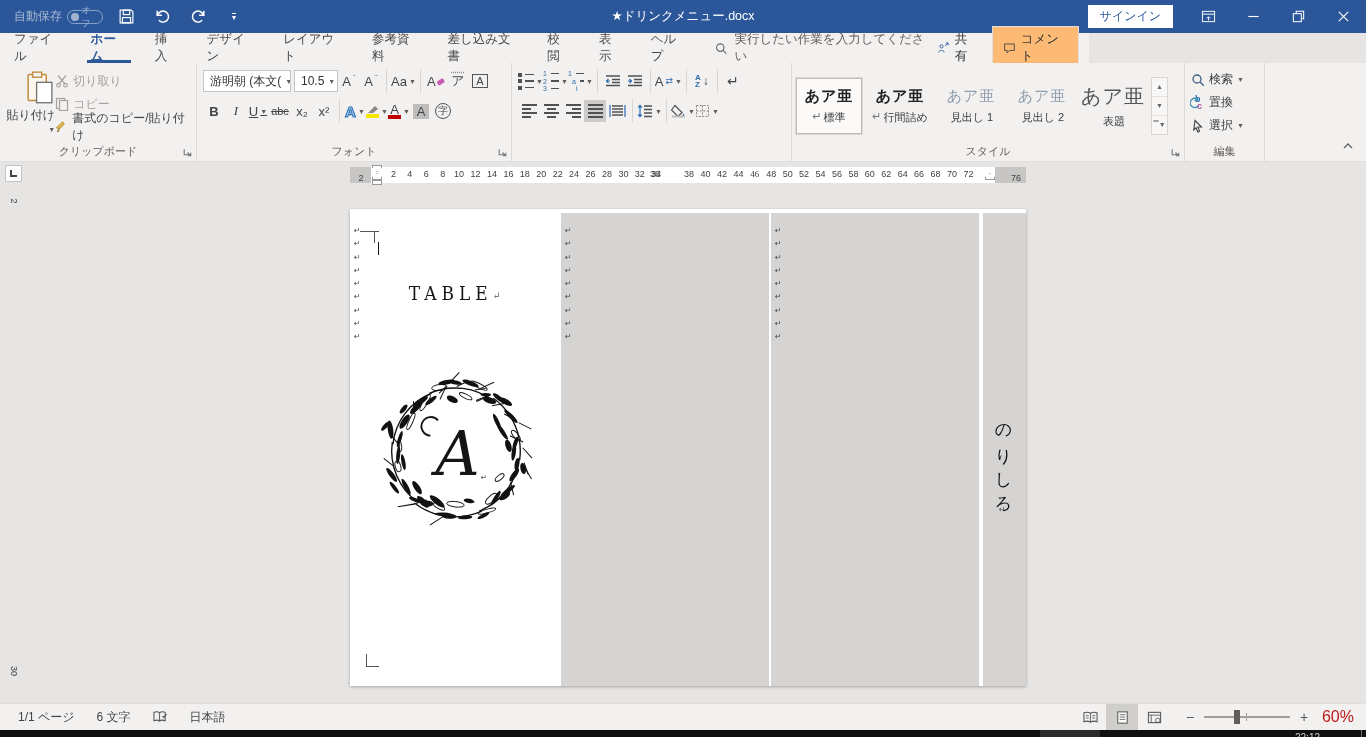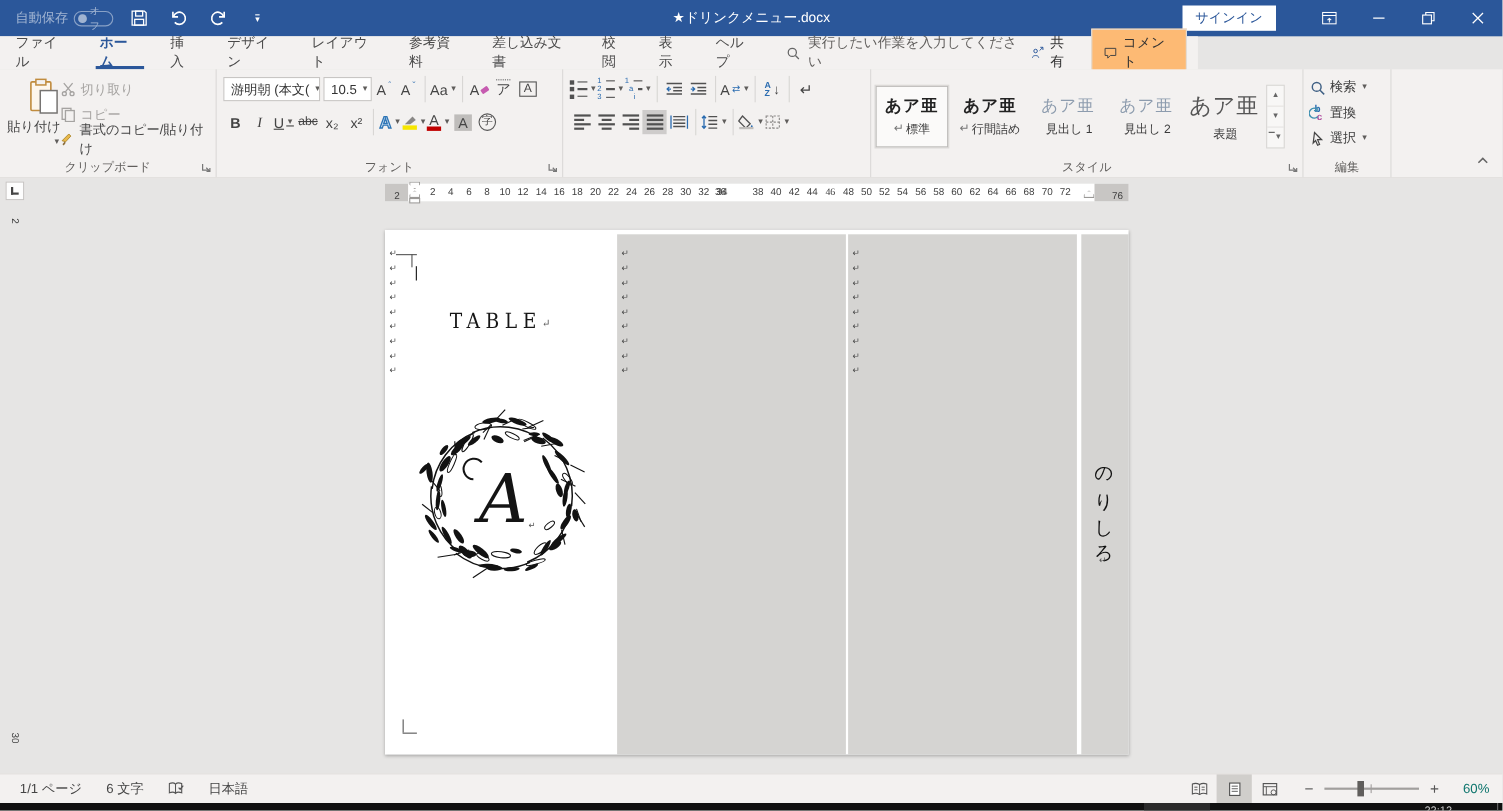--- a/index.html
+++ b/index.html
@@ -10,21 +10,21 @@
   .titlebar { position:absolute; left:0; top:0; width:1366px; height:33px; background:#2b579a; color:#fff; display:flex; align-items:center; }
   .tb-left { display:flex; align-items:center; gap:10px; padding-left:14px; }
   .autosave { display:flex; align-items:center; gap:5px; opacity:.55; font-size:12px; }
   .toggle-pill { width:36px; height:14px; border:1px solid rgba(255,255,255,.8); border-radius:8px; display:flex; align-items:center; padding:0 3px; gap:3px; font-size:9px; }
   .toggle-dot { width:8px; height:8px; border-radius:50%; background:#fff; }
   .tb-btn { width:26px; height:26px; display:flex; align-items:center; justify-content:center; }
   .tb-btn svg { width:17px; height:17px; }
   .qat-caret { font-size:8px; border-top:1.5px solid #fff; padding-top:1px; line-height:6px; }
   .tb-title { position:absolute; left:0; right:0; text-align:center; font-size:12.5px; color:#fff; pointer-events:none; }
   .tb-right { margin-left:auto; display:flex; align-items:center; height:100%; }
-  .signin { background:#fff; color:#2b579a; font-size:12px; padding:3px 12px; margin-right:26px; }
+  .signin { background:#fff; color:#2b579a; font-size:12px; padding:3px 12px; margin-right:13px; }
   .winbtn { width:45px; height:33px; display:flex; align-items:center; justify-content:center; color:#fff; font-size:13px; }
   .winbtn svg { width:15px; height:15px; }
 
   
   .tabrow { position:absolute; left:0; top:33px; width:1089px; height:30px; background:#f3f1f0; display:flex; align-items:center; }
   .tab { padding:0 14px; height:30px; display:flex; align-items:center; font-size:12.5px; color:#4a4a4a; position:relative; }
   .tab.on { color:#2b579a; font-weight:bold; }
   .tab.on::after { content:""; position:absolute; left:10px; right:10px; bottom:0; height:3px; background:#2b579a; }
   .tellme { display:flex; align-items:center; gap:7px; margin-left:14px; color:#605e5c; font-size:12.5px; }
   .tellme svg { width:13px; height:13px; }
@@ -145,21 +145,21 @@
   .st-item svg { width:15px; height:14px; }
   .st-right { margin-left:auto; display:flex; align-items:center; padding-right:12px; }
   .viewbtn { width:32px; height:26px; display:flex; align-items:center; justify-content:center; }
   .viewbtn.on { background:#d0cecb; }
   .viewbtn svg { width:15px; height:15px; }
   .zoomctl { display:flex; align-items:center; gap:8px; margin-left:14px; }
   .zminus,.zplus { font-size:14px; color:#555; width:12px; text-align:center; }
   .ztrack { position:relative; width:86px; height:2px; background:#a19f9d; }
   .ztick { position:absolute; left:42px; top:-3px; width:1px; height:8px; background:#a19f9d; }
   .zthumb { position:absolute; left:30px; top:-6px; width:6px; height:14px; background:#605e5c; }
-  .zlabel { width:36px; text-align:right; font-size:12px; color:#0f766e; }
+  .zlabel { width:36px; text-align:right; font-size:16px; color:#b91c1c; }
 
   
   .taskbar { position:absolute; left:0; top:730px; width:1366px; height:7px; background:#101010; overflow:hidden; }
   .tk-hl { position:absolute; left:1040px; top:0; width:60px; height:7px; background:#2a2a2a; }
   .tk-clock { position:absolute; left:1295px; top:2px; font-size:10px; color:#cfcfcf; }
   .tk-edge { position:absolute; right:4px; top:0; width:1px; height:7px; background:#6a6a6a; }
 </style>
 </head>
 <body>
 

